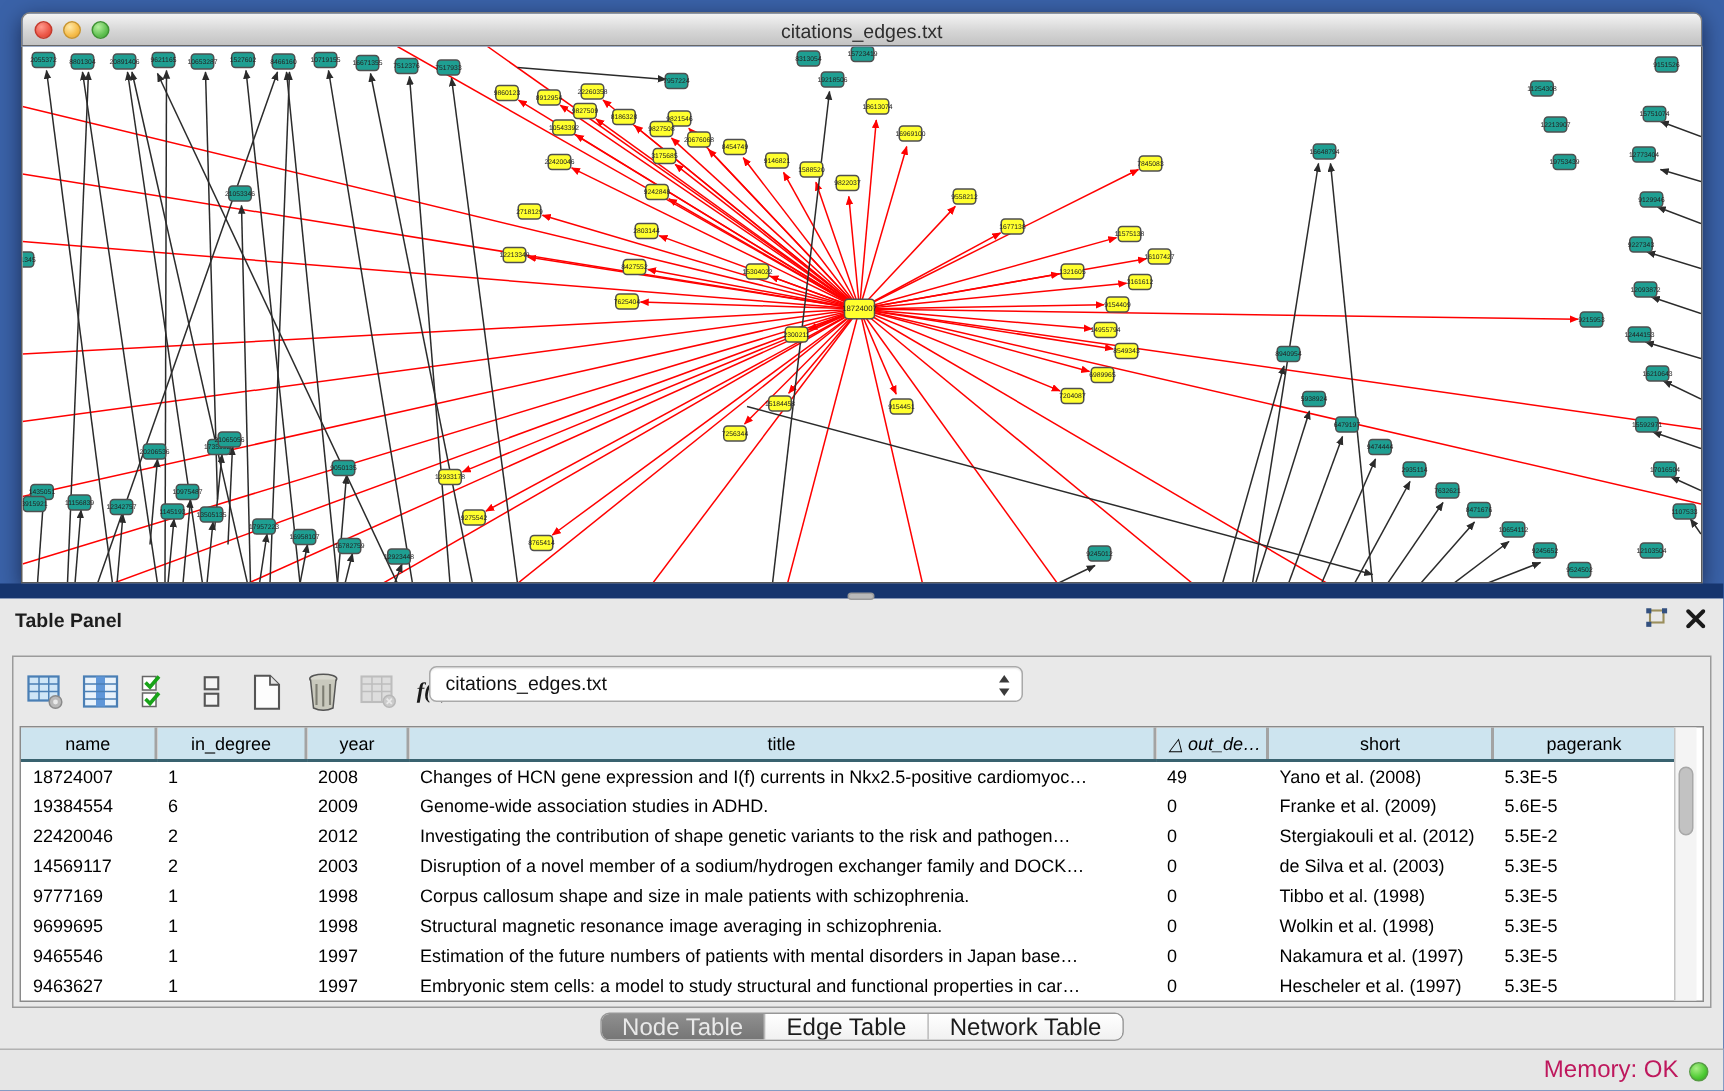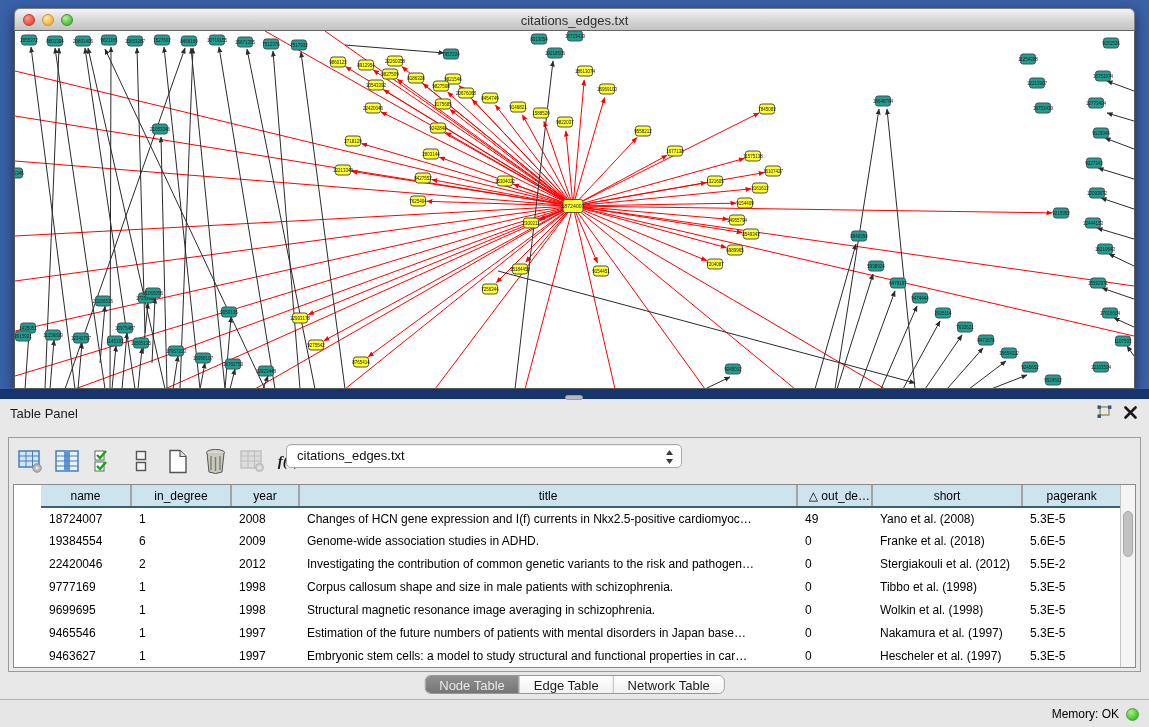--- a/index.html
+++ b/index.html
@@ -20,59 +20,59 @@
   .tl.green { background:radial-gradient(circle at 35% 30%, #b6f0a0, #62c153 60%, #3fa332); border:1px solid #3f9334; }
   .win-title { position:absolute; left:0; right:0; top:0; height:23px; line-height:23px;
     text-align:center; font-size:13px; color:#2e2e2e; }
   .net-canvas { position:absolute; left:0; right:0; top:23px; bottom:0; background:#fff;
     border:1px solid #5a5a5a; border-top:none; overflow:hidden; }
   .net-canvas svg { display:block; }
   .window-shadow-band { position:absolute; left:0; top:389px; width:1149px; height:10px; background:#16356e; }
 
   
   .table-panel { position:absolute; left:0; top:399px; width:1149px; height:328px; background:#e8e8e8; }
-  .panel-header { position:relative; height:30px; }
+  .panel-header { position:relative; height:30px;font-weight:bold; }
   .panel-title { position:absolute; left:10px; top:7px; font-size:13px; color:#1d1d1d; }
   .panel-hdr-icons { position:absolute; right:12px; top:6px; display:flex; gap:12px; align-items:center; }
   .divider-grip { position:absolute; left:565px; top:-4px; width:18px; height:5px; border-radius:3px;
     background:#b9b9b9; border:1px solid #9a9a9a; }
   .content-box { position:absolute; left:8px; top:38px; width:1133px; height:235px;
     background:#e9e9e9; border:1px solid #9b9b9b; }
   .toolbar { position:absolute; left:8px; top:5px; height:36px; display:flex; align-items:center; gap:11px; }
   .tool-btn { width:26px; height:26px; display:flex; align-items:center; justify-content:center; }
   .fx { font-family:"Liberation Serif", serif; font-style:italic; font-weight:bold; font-size:15px; color:#1a1a1a; }
   .combo { position:absolute; left:277px; top:6px; width:396px; height:24px; background:#fff;
     border:1px solid #a9a9a9; border-radius:5px; box-shadow:inset 0 1px 1px rgba(0,0,0,.08);
     font-size:13px; color:#111; line-height:22px; padding-left:10px; }
   .combo-arrows { position:absolute; right:7px; top:4px; width:9px; height:16px; }
   .combo-arrows svg { display:block; }
 
   .table-wrap { position:absolute; left:4px; right:4px; top:46px; bottom:3px; background:#fff;
     border:1px solid #8a8a8a; display:flex; }
-  table.data { border-collapse:collapse; table-layout:fixed; width:1102px; font-size:12px; color:#000;margin-left:27px; }
+  table.data { border-collapse:collapse; table-layout:fixed; width:1102px; font-size:12px; color:#000; }
   table.data th { height:22px; background:#cde4ef; border-left:2px solid #a3a3a3; border-bottom:2px solid #39626f;
     font-weight:normal; font-size:12px; text-align:center; overflow:hidden; white-space:nowrap; }
   table.data th:first-child { border-left:none; }
-  table.data th.sorted { text-align:right; padding-left:6px; }
+  table.data th.sorted { text-align:center; padding-left:6px;font-style:italic; }
   table.data td { height:16px; padding:0 0 0 8px; white-space:nowrap; overflow:hidden; text-overflow:ellipsis; }
   td.c-name { padding-left:6px; }
   .vscroll { width:15px; background:#f4f4f4; border-left:1px solid #c4c4c4; position:relative; }
   .vscroll-thumb { position:absolute; left:2px; top:26px; width:10px; height:46px; border-radius:6px;
     background:#c2c2c2; border:1px solid #a8a8a8; }
 
   .seg-tabs { position:absolute; left:50%; top:276px; transform:translateX(-50%); display:flex; height:19px;
-    border:1px solid #979797; border-radius:6px; overflow:hidden; background:#fff; font-size:13px; }
+    border:1px solid #979797; border-radius:6px; overflow:hidden; background:#fff; font-size:16px; }
   .seg-tab { padding:0 14px; line-height:20px; color:#1c1c1c; border-left:1px solid #b9b9b9; background:linear-gradient(#fff,#f1f1f1); }
   .seg-tab:first-child { border-left:none; }
   .seg-tab.selected { background:linear-gradient(#8f8f8f,#767676); color:#e9e9e9; }
 
   .status-bar { position:absolute; left:0; top:300px; width:1149px; height:28px;
     background:#e6e6e6; border-top:1px solid #b2b2b2; }
   .status-right { position:absolute; right:10px; top:0; height:28px; display:flex; align-items:center; gap:7px; }
-  .memory-label { font-size:12px; color:#000000;text-align:center; }
+  .memory-label { font-size:16px; color:#be185d;text-align:center; }
   .mem-dot { width:13px; height:13px; border-radius:50%;
     background:radial-gradient(circle at 35% 30%, #a9ef86, #4ecb33 60%, #2ea31f); border:1px solid #569b43; }
 </style>
 </head>
 <body>
 
 <div class="net-window">
   <div class="titlebar">
     <div class="tl-group">
       <div class="tl red"></div>
@@ -541,31 +541,40 @@
               <td>49</td>
               <td>Yano et al. (2008)</td>
               <td>5.3E-5</td>
             </tr>
             <tr>
               <td class="c-name">19384554</td>
               <td>6</td>
               <td>2009</td>
               <td>Genome-wide association studies in ADHD.</td>
               <td>0</td>
-              <td>Franke et al. (2018)</td>
+              <td>Franke et al. (2009)</td>
               <td>5.6E-5</td>
             </tr>
             <tr>
               <td class="c-name">22420046</td>
               <td>2</td>
               <td>2012</td>
-              <td>Investigating the contribution of common genetic variants to the risk and pathogen…</td>
+              <td>Investigating the contribution of shape genetic variants to the risk and pathogen…</td>
               <td>0</td>
               <td>Stergiakouli et al. (2012)</td>
               <td>5.5E-2</td>
+            </tr>
+            <tr>
+              <td class="c-name">14569117</td>
+              <td>2</td>
+              <td>2003</td>
+              <td>Disruption of a novel member of a sodium/hydrogen exchanger family and DOCK…</td>
+              <td>0</td>
+              <td>de Silva et al. (2003)</td>
+              <td>5.3E-5</td>
             </tr>
             <tr>
               <td class="c-name">9777169</td>
               <td>1</td>
               <td>1998</td>
               <td>Corpus callosum shape and size in male patients with schizophrenia.</td>
               <td>0</td>
               <td>Tibbo et al. (1998)</td>
               <td>5.3E-5</td>
             </tr>

